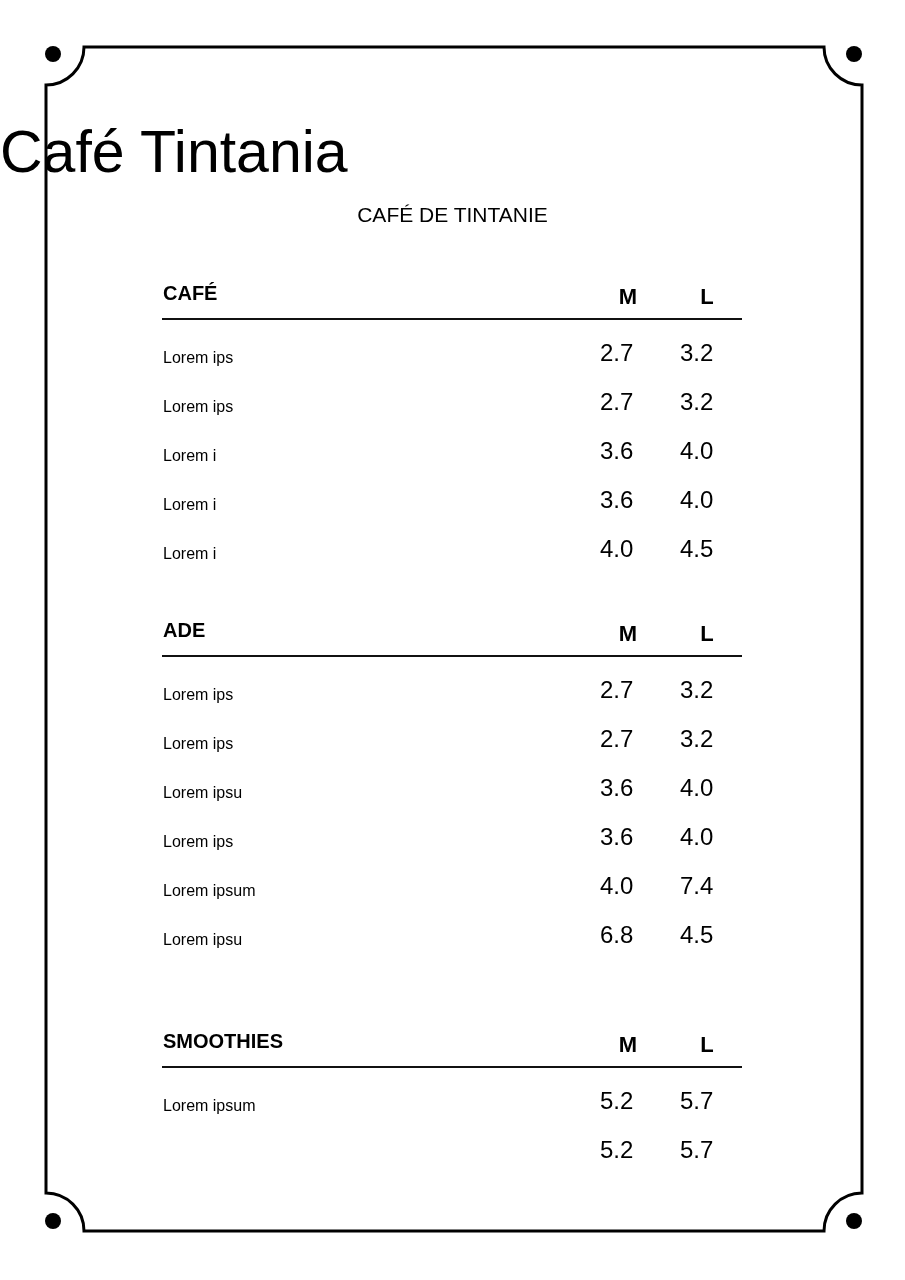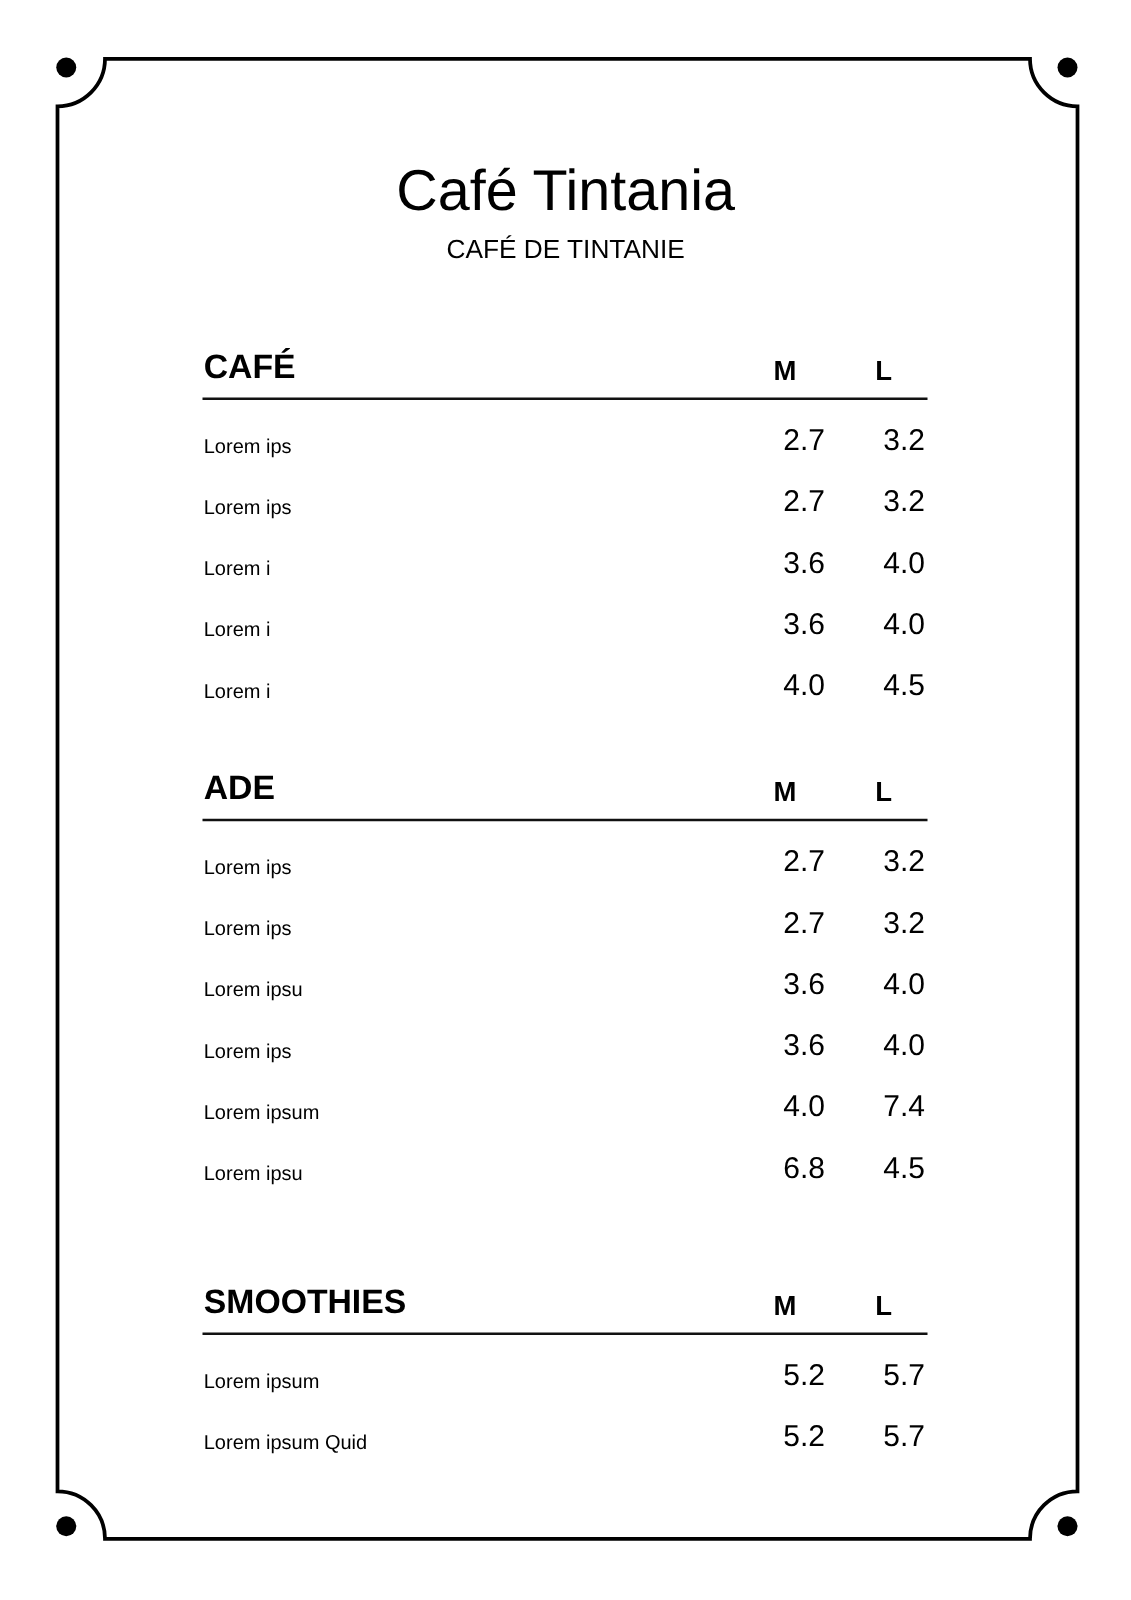--- a/index.html
+++ b/index.html
@@ -2,46 +2,46 @@
 <html><head>
   <meta charset="utf-8">
   <style>
     html, body { margin: 0; padding: 0; background: #ffffff; }
     body {
       width: 905px; height: 1280px; position: relative; overflow: hidden;
       font-family: "Liberation Sans", "DejaVu Sans", sans-serif; color: #000;
     }
     .frame { position: absolute; left: 0; top: 0; width: 905px; height: 1280px; }
     .title {
-      position: absolute; left: 0; width: 905px; top: 124px; text-align: center;
-      font-size: 46px; font-weight: 400; letter-spacing: 0px; line-height: 56px;
+      position: absolute; left: 0; width: 905px; top: 124px; text-align: left;
+      font-size: 59px; font-weight: 400; letter-spacing: 0px; line-height: 56px;
     }
     .subtitle {
-      position: absolute; left: 0; width: 905px; top: 187px; text-align: center;
+      position: absolute; left: 0; width: 905px; top: 202px; text-align: center;
       font-size: 21px; font-weight: 400; line-height: 26px;
     }
     .section { position: absolute; left: 162px; width: 580px; }
     .sec-head { position: relative; height: 40px; }
     .sec-name {
-      position: absolute; left: 1px; top: 0; font-size: 27px; font-weight: 700; line-height: 26px;
+      position: absolute; left: 1px; top: 0; font-size: 20px; font-weight: 700; line-height: 26px;
     }
     .sec-col {
       position: absolute; top: 4px; font-size: 22px; font-weight: 700; line-height: 26px;
       width: 40px; text-align: center;
     }
     .sec-col.m { left: 446px; }
     .sec-col.l { left: 525px; }
     .sec-rule { position: absolute; left: 0; top: 38px; width: 580px; height: 2px; background: #111; }
     .rows { position: relative; margin-top: 10px; }
     .row { position: relative; height: 49px; }
     .row .name {
       position: absolute; left: 1px; top: 13px; font-size: 16px; line-height: 30px; white-space: nowrap;
     }
     .row .price {
-      position: absolute; top: 8px; font-size: 24px; line-height: 30px; width: 60px; text-align: right;
+      position: absolute; top: 8px; font-size: 24px; line-height: 30px; width: 60px; text-align: left;
     }
     .row .price.m { left: 438px; }
     .row .price.l { left: 518px; }
   </style>
 </head>
 <body>
 
 <svg class="frame" width="905" height="1280" viewBox="0 0 905 1280">
   <path d="M84,47 L824,47 A38,38 0 0 0 862,85 L862,1193 A38,38 0 0 0 824,1231 L84,1231 A38,38 0 0 0 46,1193 L46,85 A38,38 0 0 0 84,47 Z" fill="none" stroke="#000" stroke-width="3"></path>
   <circle cx="53" cy="54" r="8" fill="#000"></circle>
@@ -137,18 +137,17 @@
     <span class="sec-col l">L</span>
     <div class="sec-rule"></div>
   </div>
   <div class="rows">
     <div class="row">
       <span class="name">Lorem ipsum</span>
       <span class="price m">5.2</span>
       <span class="price l">5.7</span>
     </div>
     <div class="row">
-      <span class="name">Lorem ipsum Quid</span>
       <span class="price m">5.2</span>
       <span class="price l">5.7</span>
     </div>
   </div>
 </div>
 
 </body></html>

